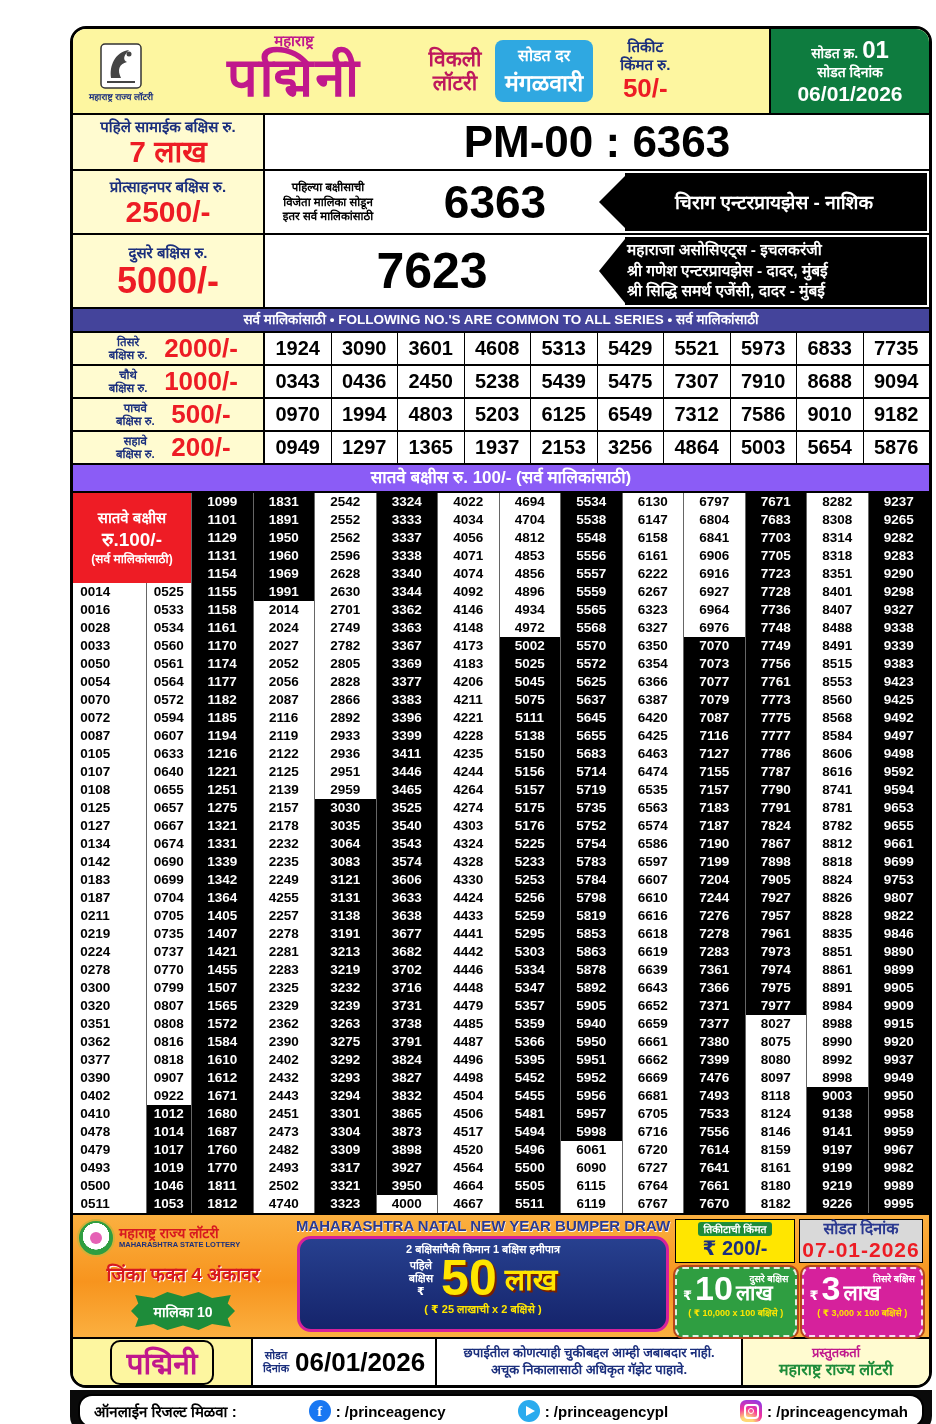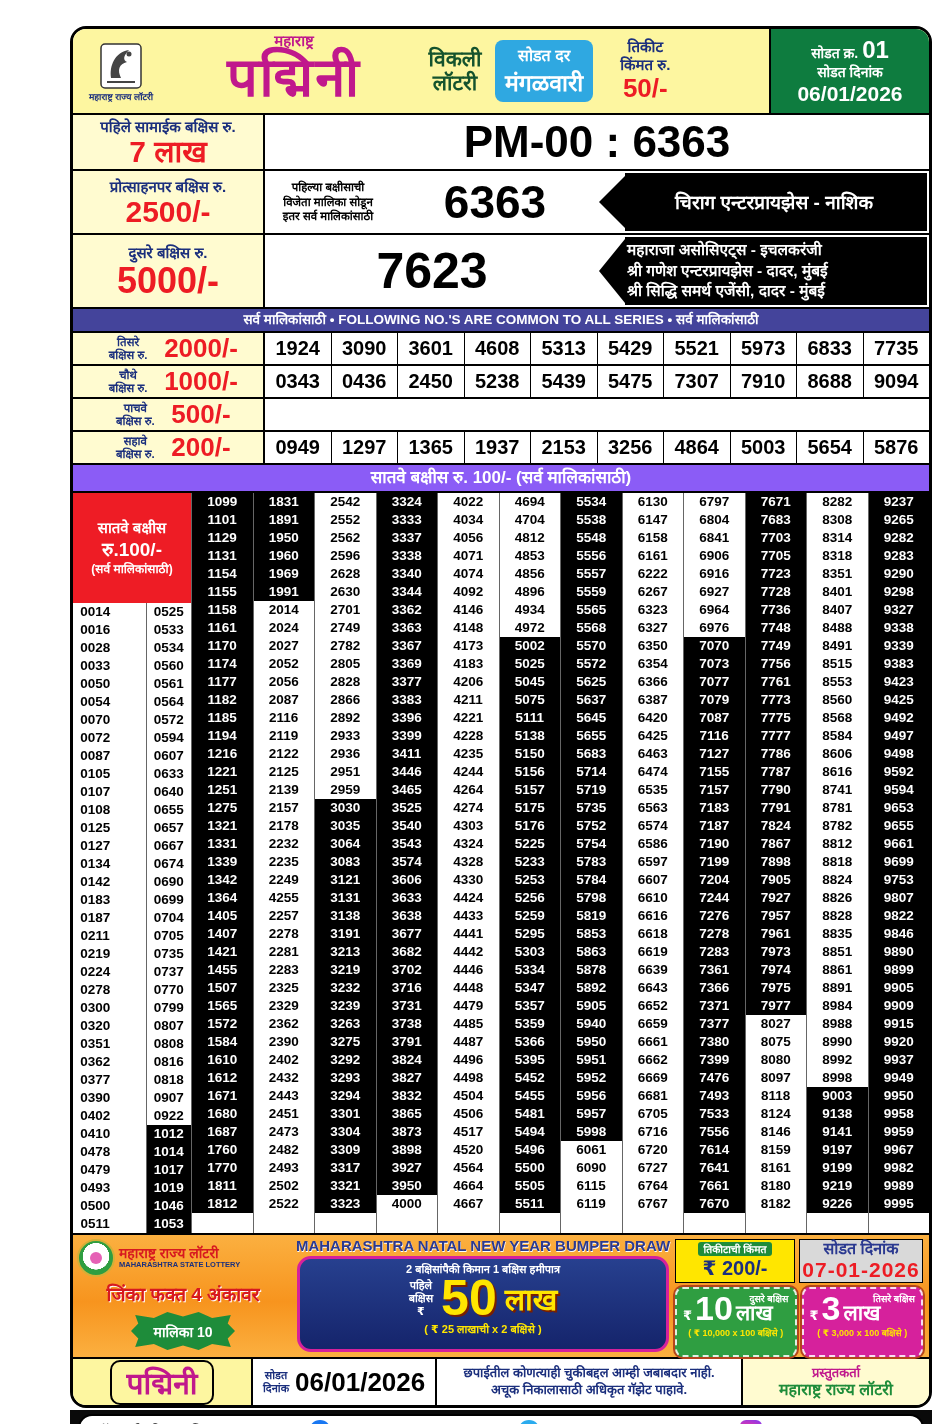--- a/index.html
+++ b/index.html
@@ -6,21 +6,21 @@
   body{width:936px;height:1424px;position:relative;font-family:"Liberation Sans","DejaVu Sans",sans-serif;overflow:hidden;}
   .sheet{position:absolute;left:70px;top:26px;width:862px;}
   .main-box{border:3px solid #000;border-radius:16px;overflow:hidden;background:#fff;}
   
   .hdr{display:flex;height:84px;background:#fdf6a0;}
   .emblem-box{width:96px;display:flex;flex-direction:column;align-items:center;justify-content:center;padding-top:3px;}
   .emblem-caption{font-size:9px;font-weight:bold;color:#1b2f7d;white-space:nowrap;}
   .title-wrap{width:250px;text-align:center;line-height:1;padding-top:4px;}
   .state-label{color:#c0188c;font-weight:bold;font-size:15px;}
   .big-title{color:#c0188c;font-weight:bold;font-size:54px;letter-spacing:2px;margin-top:2px;}
-  .weekly{width:72px;text-align:center;color:#14532d;font-weight:bold;font-size:21px;line-height:1.15;align-self:center;}
+  .weekly{width:72px;text-align:center;color:#be185d;font-weight:bold;font-size:21px;line-height:1.15;align-self:center;}
   .dayblue{align-self:center;background:#2fa8e1;border-radius:8px;color:#fff;text-align:center;padding:4px 10px;margin-left:4px;}
   .dayblue .l1{font-size:16px;font-weight:bold;}
   .dayblue .l2{font-size:23px;font-weight:bold;}
   .tprice{align-self:center;text-align:center;margin-left:10px;width:84px;}
   .tprice .lbl{color:#1b2f7d;font-weight:bold;font-size:15px;line-height:1.15;}
   .tprice .val{color:#ed1c24;font-weight:bold;font-size:26px;}
   .greenbox{margin-left:auto;background:#0e7c3f;color:#fff;width:158px;text-align:center;border-left:2px solid #000;display:flex;flex-direction:column;justify-content:center;line-height:1.2;}
   .greenbox .no{font-size:14px;font-weight:bold;}
   .greenbox .no b{font-size:24px;}
   .greenbox .dl{font-size:14px;font-weight:bold;}
@@ -51,21 +51,21 @@
   .crow .num-cell{flex:1;border-left:1.5px solid #000;display:flex;align-items:center;justify-content:center;font-weight:bold;font-size:20px;}
   .crow .num-cell:first-child{border-left:none;}
   .redbar{background:#8b5cf6;color:#fff;font-weight:bold;font-size:17px;text-align:center;height:26px;line-height:26px;border-top:2px solid #000;}
   
   .table{display:flex;border-top:2px solid #000;}
   .col{flex:1;display:flex;flex-direction:column;border-left:1px solid #666;}
   .col:first-child{border-left:none;}
   .cell{height:18px;line-height:18px;text-align:center;font-weight:bold;font-size:13.5px;background:#fff;color:#000;}
   .cell.on{background:#000;color:#fff;}
   .left-group{width:118px;display:flex;flex-direction:column;}
-  .label-cell{height:110px;background:#ee1c25;color:#fff;text-align:center;display:flex;flex-direction:column;justify-content:center;line-height:1.25;}
+  .label-cell{height:90px;background:#ee1c25;color:#fff;text-align:center;display:flex;flex-direction:column;justify-content:center;line-height:1.25;}
   .label-cell .a{font-size:15px;font-weight:bold;}
   .label-cell .b{font-size:19px;font-weight:bold;}
   .label-cell .c{font-size:12px;font-weight:bold;}
   .left-cols{flex:1;display:flex;gap:28px;}
   
   .banner{display:flex;height:122px;border-top:2px solid #000;background:linear-gradient(180deg,#fbb040,#f7941e 55%,#fbb040);}
   .bleft{width:212px;padding:4px 2px 2px 4px;}
   .blogo-row{display:flex;align-items:center;gap:4px;}
   .blogo{width:34px;height:34px;border-radius:50%;background:radial-gradient(circle at 50% 45%,#fff 0 52%,#2f9e41 53% 100%);border:2px solid #d4af37;display:flex;align-items:center;justify-content:center;}
   .blogo .dot{width:12px;height:12px;border-radius:50%;background:#e561b5;}
@@ -253,20 +253,32 @@
             <div class="num-cell">9094</div>
           </div>
         </div>
         <div class="crow">
           <div class="clabel">
             <div class="sm">
               <div>पाचवे</div>
               <div>बक्षिस रु.</div>
             </div>
             <div class="am">500/-</div>
+          </div>
+          <div class="nums">
+            <div class="num-cell">0970</div>
+            <div class="num-cell">1994</div>
+            <div class="num-cell">4803</div>
+            <div class="num-cell">5203</div>
+            <div class="num-cell">6125</div>
+            <div class="num-cell">6549</div>
+            <div class="num-cell">7312</div>
+            <div class="num-cell">7586</div>
+            <div class="num-cell">9010</div>
+            <div class="num-cell">9182</div>
           </div>
         </div>
         <div class="crow">
           <div class="clabel">
             <div class="sm">
               <div>सहावे</div>
               <div>बक्षिस रु.</div>
             </div>
             <div class="am">200/-</div>
           </div>
@@ -446,21 +458,21 @@
           <div class="cell">2362</div>
           <div class="cell">2390</div>
           <div class="cell">2402</div>
           <div class="cell">2432</div>
           <div class="cell">2443</div>
           <div class="cell">2451</div>
           <div class="cell">2473</div>
           <div class="cell">2482</div>
           <div class="cell">2493</div>
           <div class="cell">2502</div>
-          <div class="cell">2522</div>
+          <div class="cell">4740</div>
         </div>
         <div class="col">
           <div class="cell">2542</div>
           <div class="cell">2552</div>
           <div class="cell">2562</div>
           <div class="cell">2596</div>
           <div class="cell">2628</div>
           <div class="cell">2630</div>
           <div class="cell">2701</div>
           <div class="cell">2749</div>

